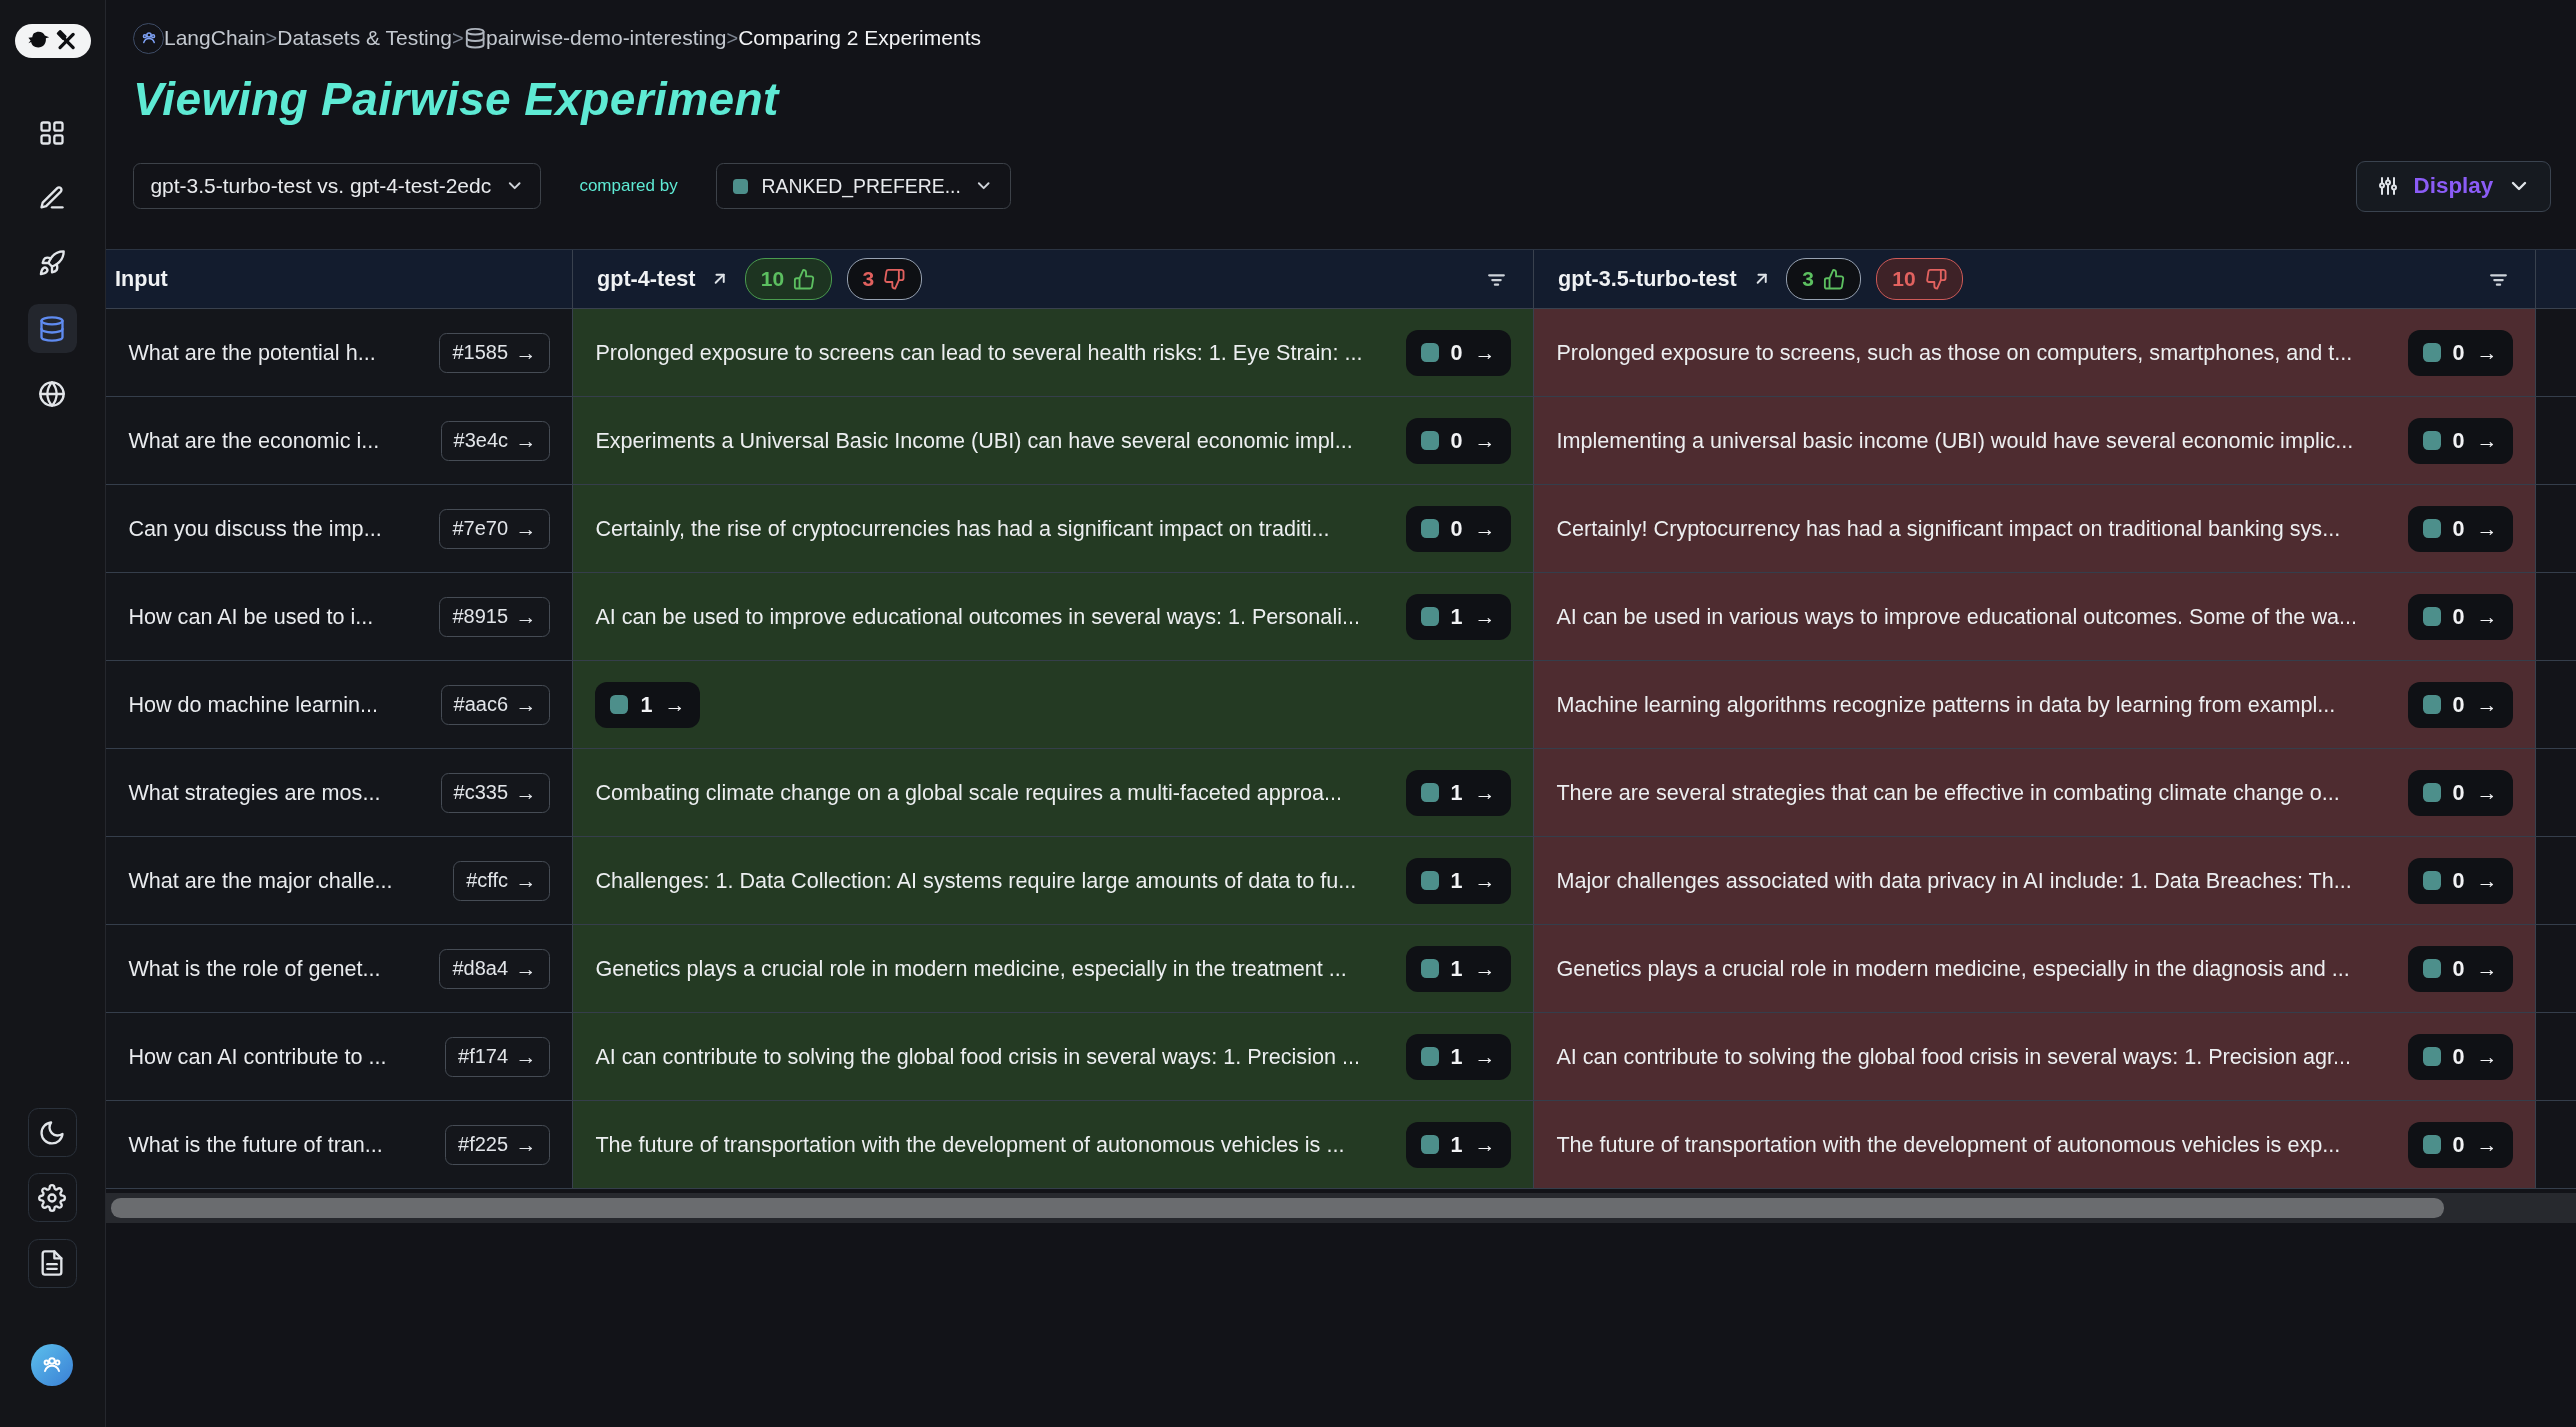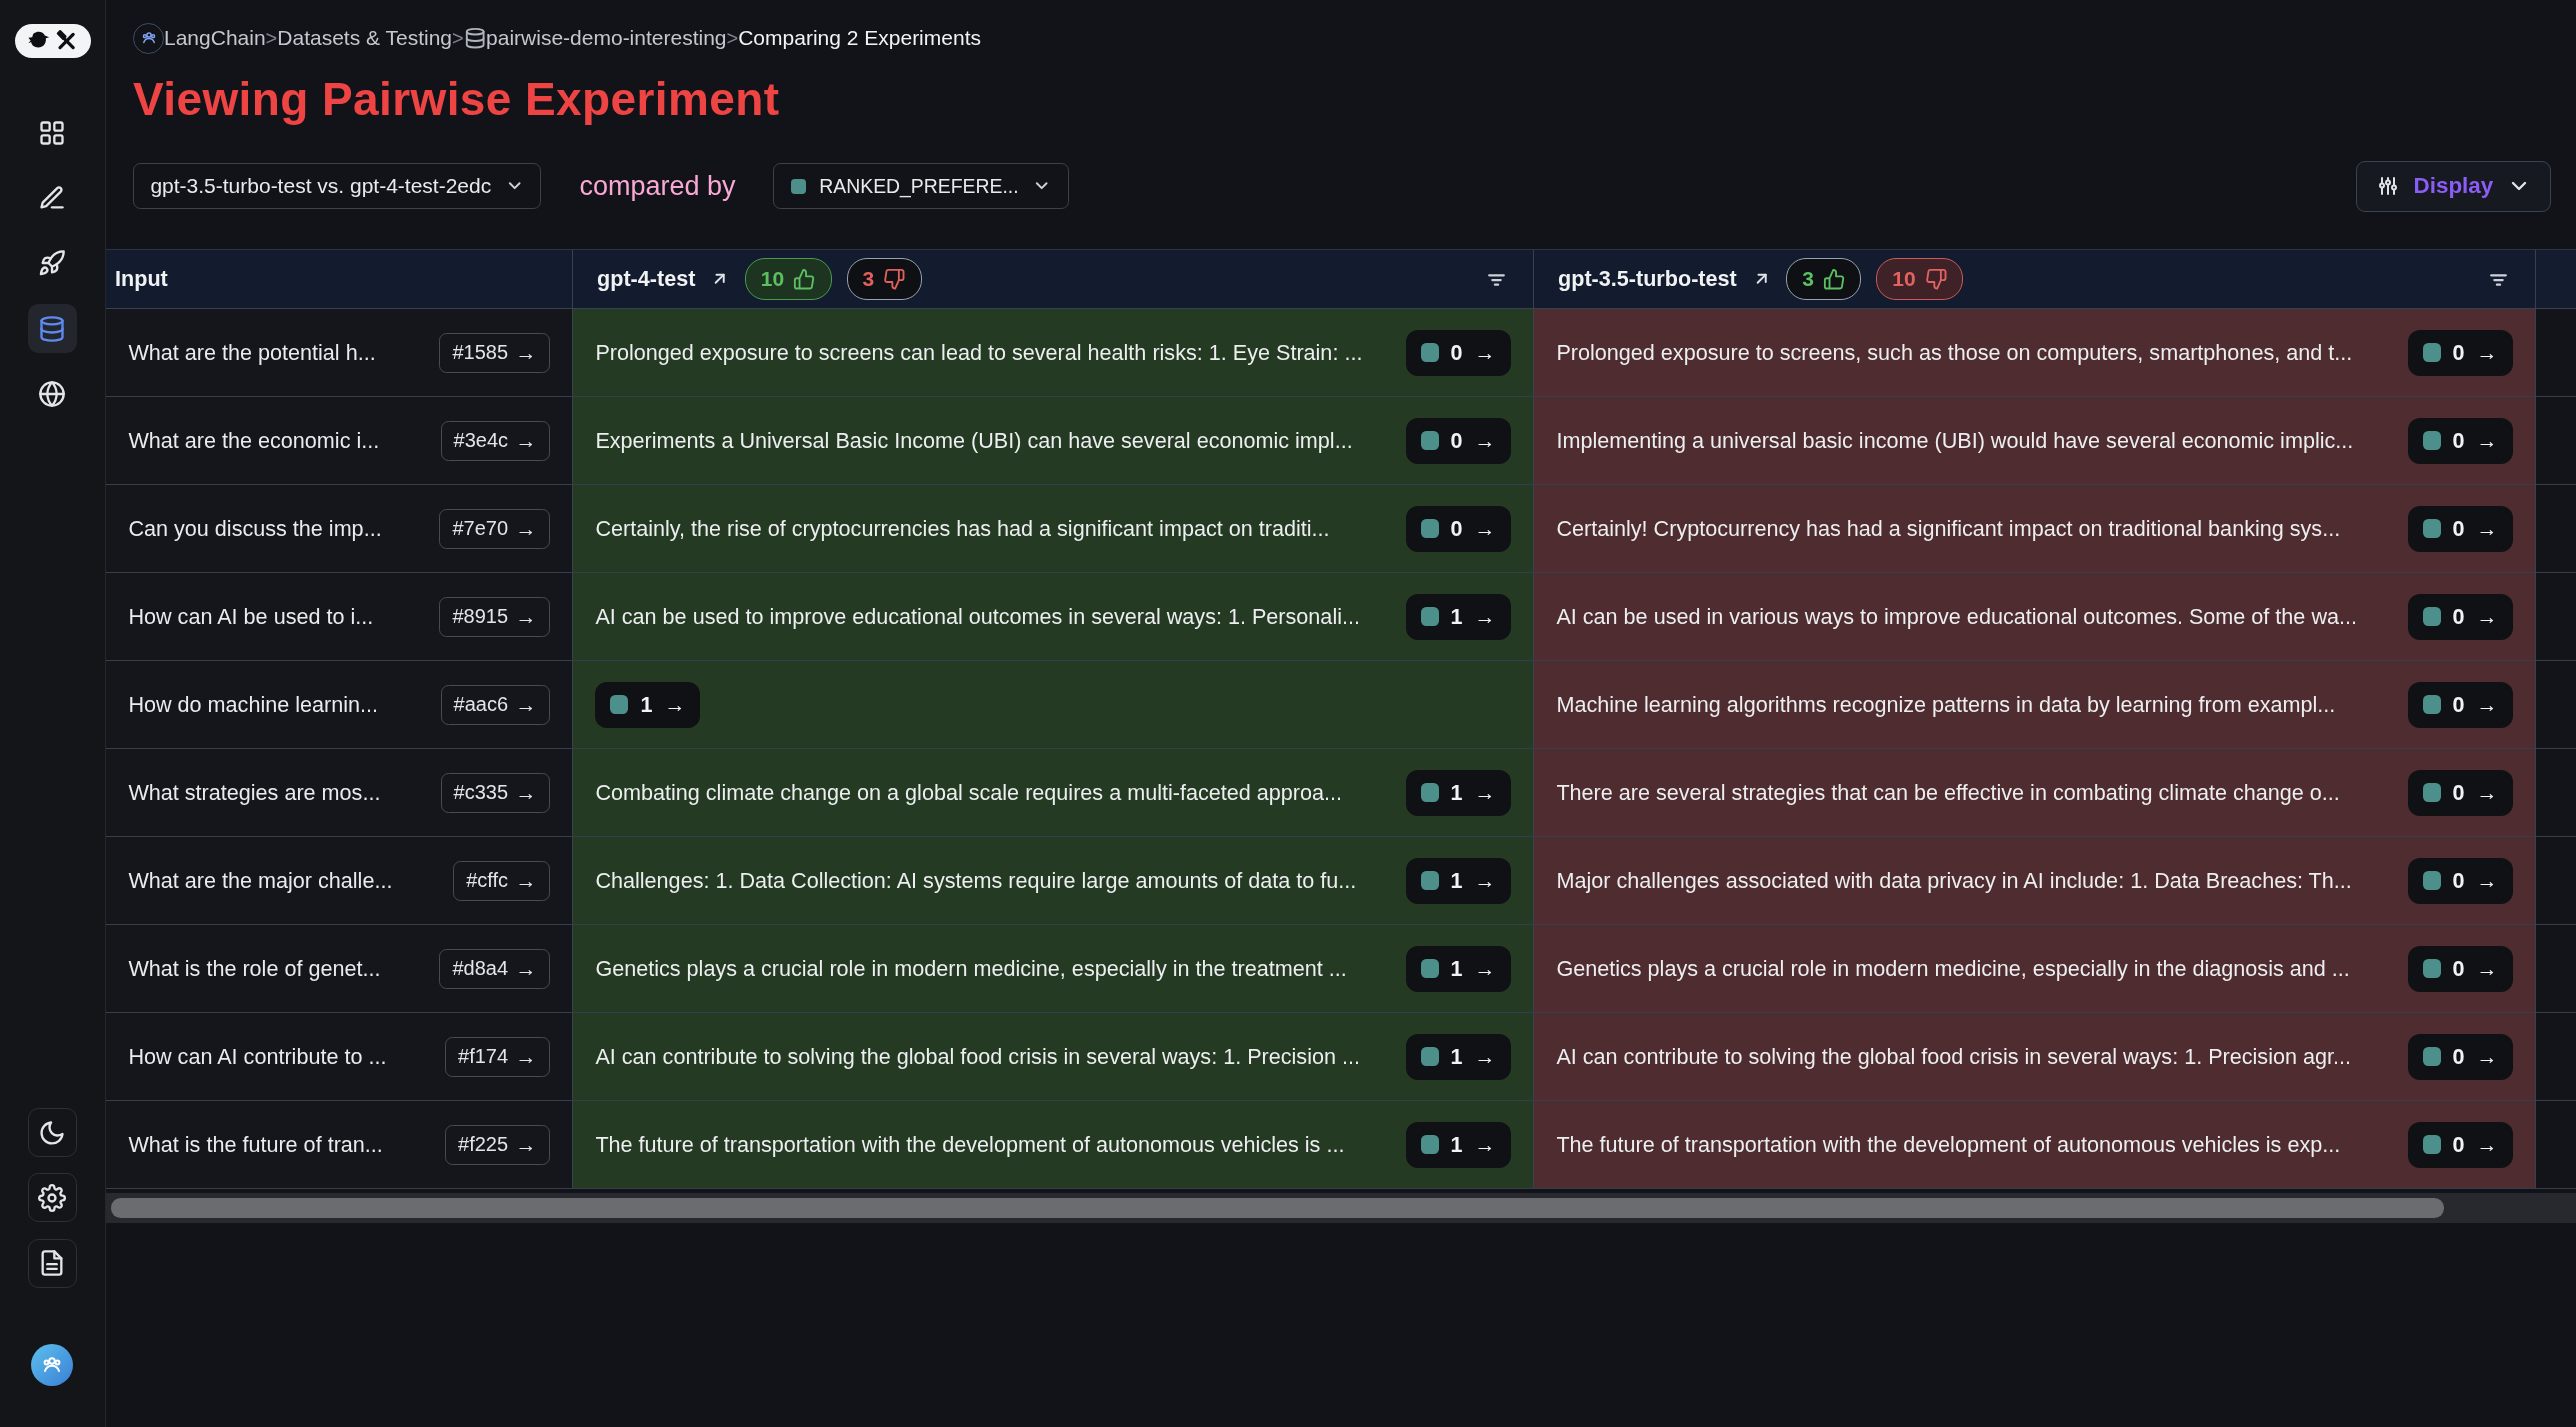--- a/index.html
+++ b/index.html
@@ -24,27 +24,27 @@
 
   .breadcrumb { position:absolute; left:27px; top:21px; height:34px; display:flex; align-items:center; font-size:21px; color:#c3c8cf; white-space:nowrap;justify-content:space-between; }
   .breadcrumb a { color:#c3c8cf; text-decoration:none; cursor:pointer; }
   .crumb-sep { color:#7c8490; font-size:20px; }
   .crumb-current { color:#f2f3f5; }
   .org-avatar { width:31px; height:31px; border-radius:50%; border:1.5px solid #3e4c66; display:flex; align-items:center; justify-content:center; color:#7ea1f5; cursor:pointer; }
   .org-avatar svg { width:18px; height:18px; }
   .db-ic { color:#aeb4bd; }
   .db-ic svg { width:22.4px; height:22.4px; }
 
-  .page-title { position:absolute; left:27px; top:72px; font-size:46px; font-weight:600; color:#ef4444; letter-spacing:0.4px; }
+  .page-title { position:absolute; left:27px; top:72px; font-size:46px; font-weight:600; color:#5eead4; letter-spacing:0.4px;font-style:italic; }
 
   .controls { position:absolute; left:27px; top:160px; right:25px; height:52px; display:flex; align-items:center;gap:17px; }
   .select { height:46px; border:1.5px solid #3d4249; border-radius:7.5px; background:transparent; color:#e8eaed; font-size:21px; display:flex; align-items:center; gap:13.4px; padding:0 16.4px; cursor:pointer; }
   .chev { color:#cfd3d9; }
   .chev svg { width:19.4px; height:19.4px; }
-  .cmp-label { margin:12px 21px; font-size:27px; color:#f9a8d4; }
+  .cmp-label { margin:12px 21px; font-size:17px; color:#5eead4; }
   .teal-sq { width:15px; height:15px; border-radius:3.7px; background:#4d8f8b; flex:none; }
   .display-btn { margin-left:auto; height:51px; border:1.5px solid #3a434f; border-radius:9px; background:#161a20; color:#8b5cf6; font-size:22.4px; font-weight:600; display:flex; align-items:center; gap:13.4px; padding:0 19.4px; cursor:pointer; }
   .display-btn svg { width:24px; height:24px; color:#dfe3e8; }
 
   
   .table { position:absolute; left:0; top:249px; right:0; }
   .grid-cols { display:grid; grid-template-columns:466px 961px 1002px 1fr; }
   .thead { height:60px; background:#131c2e; border-top:1.5px solid #2b3442; border-bottom:1.5px solid #39414e; }
   .th { display:flex; align-items:center; font-size:21.6px; font-weight:600; color:#f0f2f4; min-width:0; }
   .th-input { padding-left:9px; }

